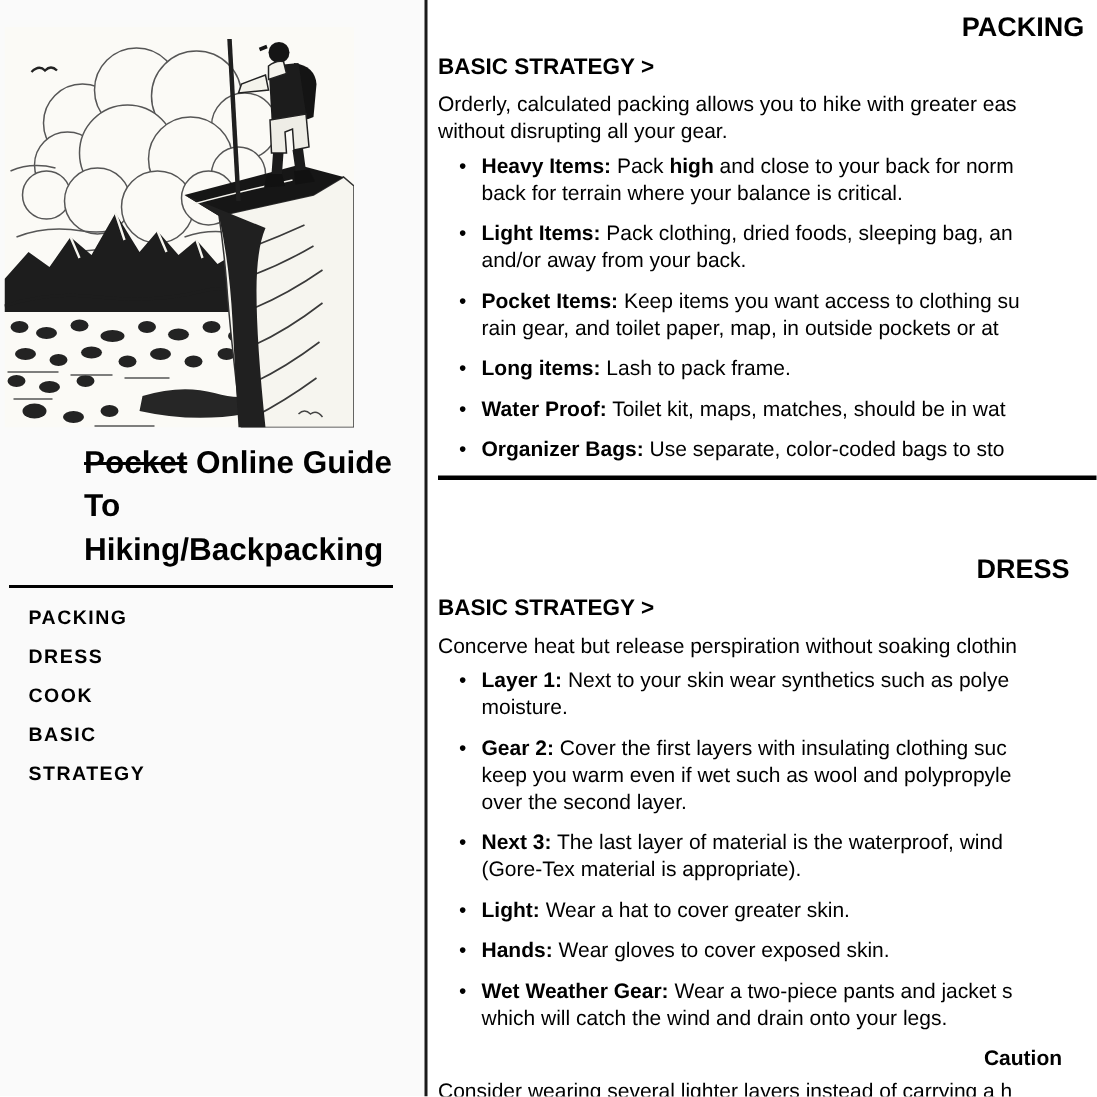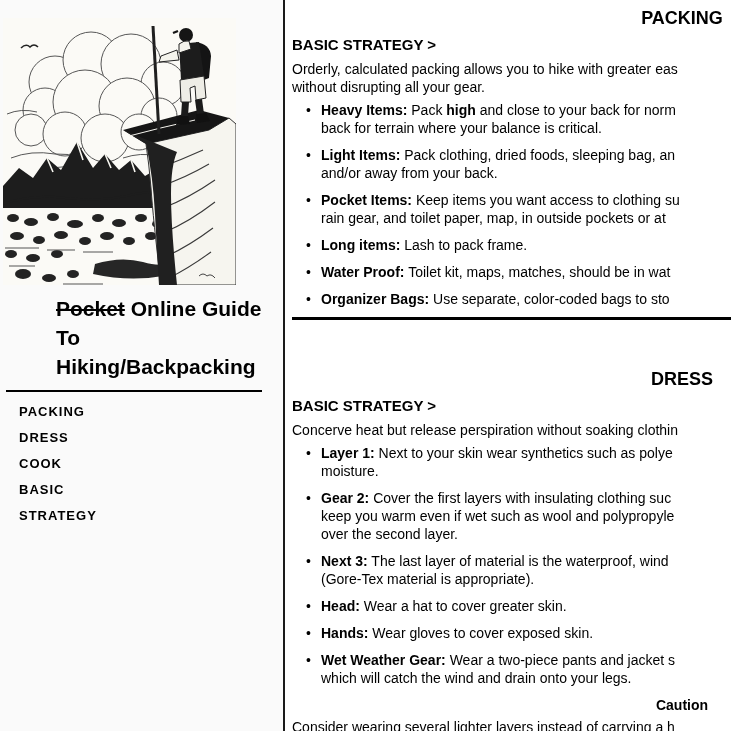--- a/index.html
+++ b/index.html
@@ -205,21 +205,21 @@
           <li>
             <span class="line"><b>Gear 2:</b> <span>Cover the first layers with insulating clothing suc</span></span>
             <span class="line">keep you warm even if wet such as wool and polypropyle</span>
             <span class="line">over the second layer.</span>
           </li>
           <li>
             <span class="line"><b>Next 3:</b> <span>The last layer of material is the waterproof, wind</span></span>
             <span class="line">(Gore-Tex material is appropriate).</span>
           </li>
           <li>
-            <span class="line"><b>Head:</b> <span>Wear a hat to cover greater skin.</span></span>
+            <span class="line"><b>Light:</b> <span>Wear a hat to cover greater skin.</span></span>
           </li>
           <li>
             <span class="line"><b>Hands:</b> <span>Wear gloves to cover exposed skin.</span></span>
           </li>
           <li>
             <span class="line"><b>Wet Weather Gear:</b> <span>Wear a two-piece pants and jacket s</span></span>
             <span class="line">which will catch the wind and drain onto your legs.</span>
           </li>
         </ul>
         <div class="caution">Caution</div>

